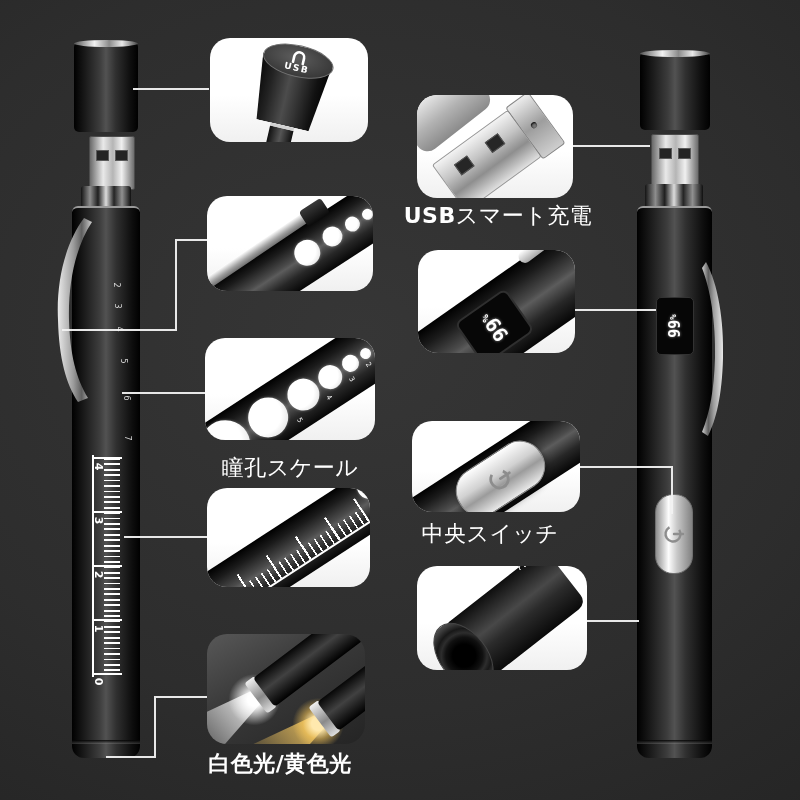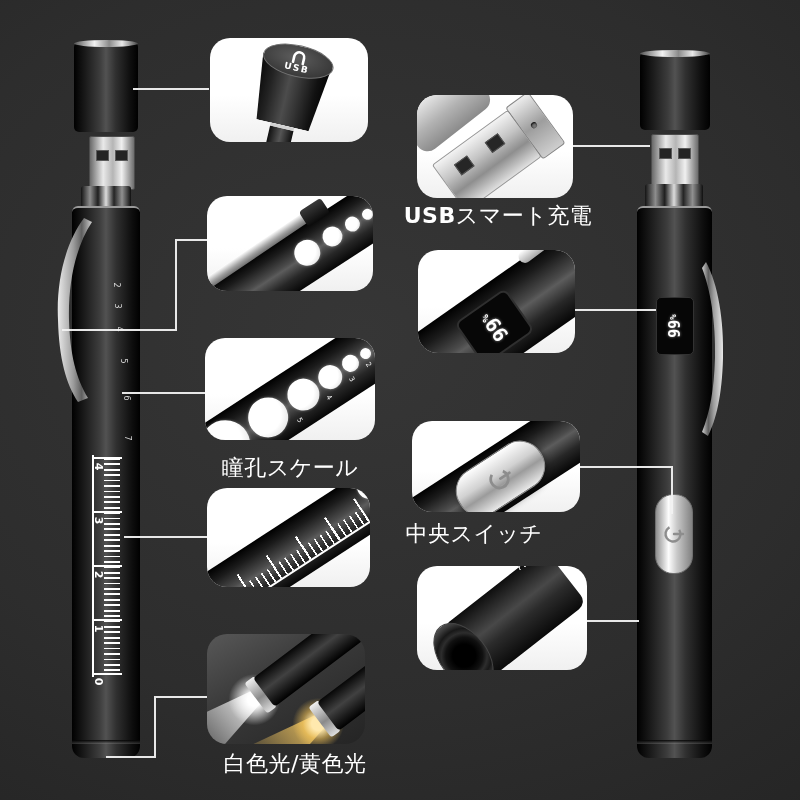--- a/index.html
+++ b/index.html
@@ -310,21 +310,21 @@
   <div class="card" style="left:412px;top:421px;width:168px;height:91px;">
     <div class="bar c6bar">
       <div class="c6pill">
         <svg class="pwr" width="28" height="28" viewBox="0 0 24 24">
           <circle cx="12" cy="13" r="7.5" fill="none" stroke="#8d8d8d" stroke-width="2.4" stroke-dasharray="36 11" transform="rotate(-124 12 13)"></circle>
           <line x1="12" y1="3" x2="12" y2="12" stroke="#8d8d8d" stroke-width="2.4" stroke-linecap="round"></line>
         </svg>
       </div>
     </div>
   </div>
-  <div class="lbl" style="left:324px;top:520px;">中央スイッチ</div>
+  <div class="lbl" style="left:340px;top:520px;">中央スイッチ</div>
 
   <div class="card" style="left:207px;top:488px;width:163px;height:99px;">
     <div class="bar c7bar">
       <div class="c7ruler">
         <div class="c7minor"></div>
         <div class="c7major"></div>
       </div>
       <div class="wdot" style="left:198px;top:4px;width:26px;height:26px;"></div>
     </div>
   </div>
@@ -344,15 +344,15 @@
       <div class="c9band"></div>
       <div class="c9pen"></div>
     </div>
     <div class="c9wrap" style="left:52px;top:42px;">
       <div class="c9beam beam-y"></div>
       <div class="c9glow glow-y"></div>
       <div class="c9band"></div>
       <div class="c9pen"></div>
     </div>
   </div>
-  <div class="lbl" style="left:145px;top:750px;font-weight:400;">白色光/黄色光</div>
+  <div class="lbl" style="left:130px;top:750px;font-weight:700;">白色光/黄色光</div>
 
 </div>
 
 </body></html>

